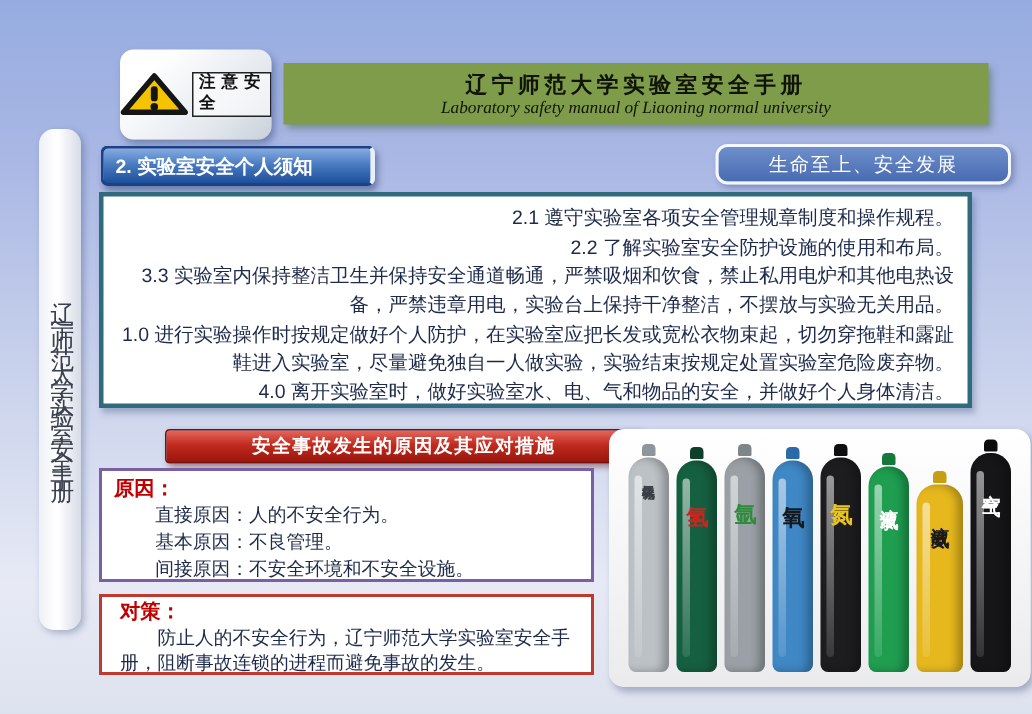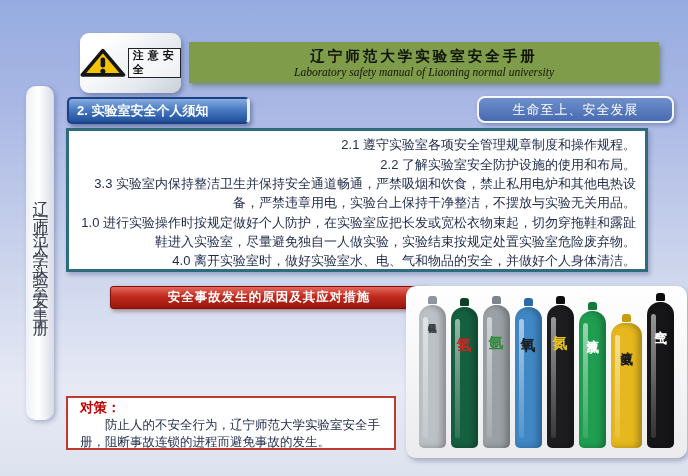--- a/index.html
+++ b/index.html
@@ -159,20 +159,26 @@
   <div class="rules-box">
     <div class="rule-item">2.1  遵守实验室各项安全管理规章制度和操作规程。</div>
     <div class="rule-item">2.2 了解实验室安全防护设施的使用和布局。</div>
     <div class="rule-item">3.3 实验室内保持整洁卫生并保持安全通道畅通，严禁吸烟和饮食，禁止私用电炉和其他电热设备，严禁违章用电，实验台上保持干净整洁，不摆放与实验无关用品。</div>
     <div class="rule-item">1.0 进行实验操作时按规定做好个人防护，在实验室应把长发或宽松衣物束起，切勿穿拖鞋和露趾鞋进入实验室，尽量避免独自一人做实验，实验结束按规定处置实验室危险废弃物。</div>
     <div class="rule-item">4.0 离开实验室时，做好实验室水、电、气和物品的安全，并做好个人身体清洁。</div>
   </div>
 
   <div class="red-banner">安全事故发生的原因及其应对措施</div>
 
+  <div class="causes-box">
+    <div class="box-heading">原因：</div>
+    <div class="cause-item">直接原因：人的不安全行为。</div>
+    <div class="cause-item">基本原因：不良管理。</div>
+    <div class="cause-item">间接原因：不安全环境和不安全设施。</div>
+  </div>
 
   <div class="cm-box">
     <div class="box-heading">对策：</div>
     <div class="cm-text">防止人的不安全行为，辽宁师范大学实验室安全手册，阻断事故连锁的进程而避免事故的发生。</div>
   </div>
 
   <div class="cyl-panel">
     <div class="cyl c1">
       <div class="cyl-cap" style="background: rgb(143, 149, 156);"></div>
       <div class="cyl-body" style="background: rgb(188, 193, 198);">

